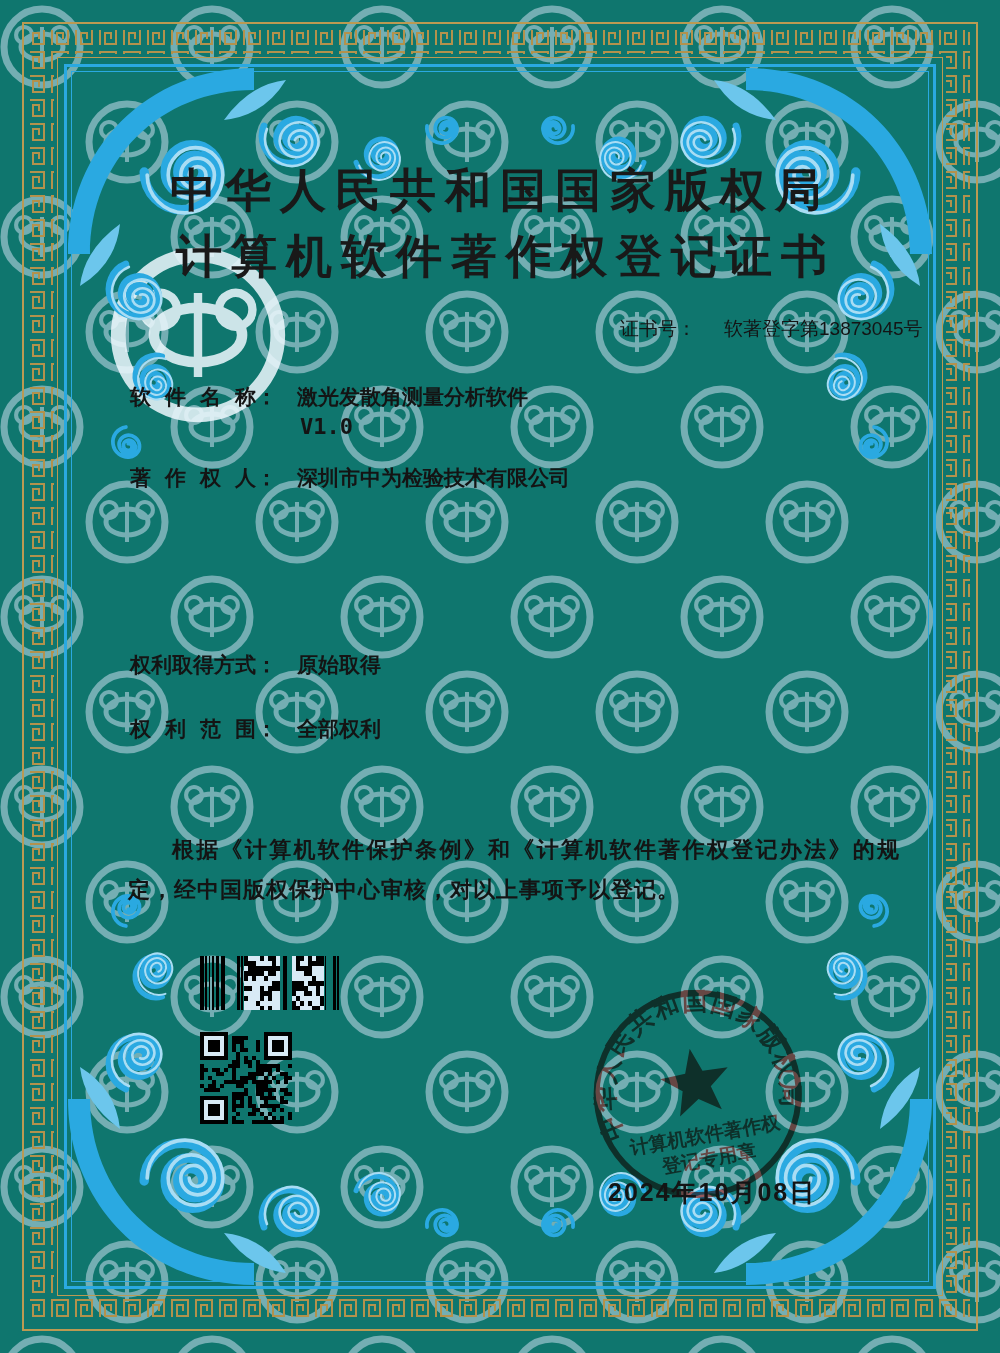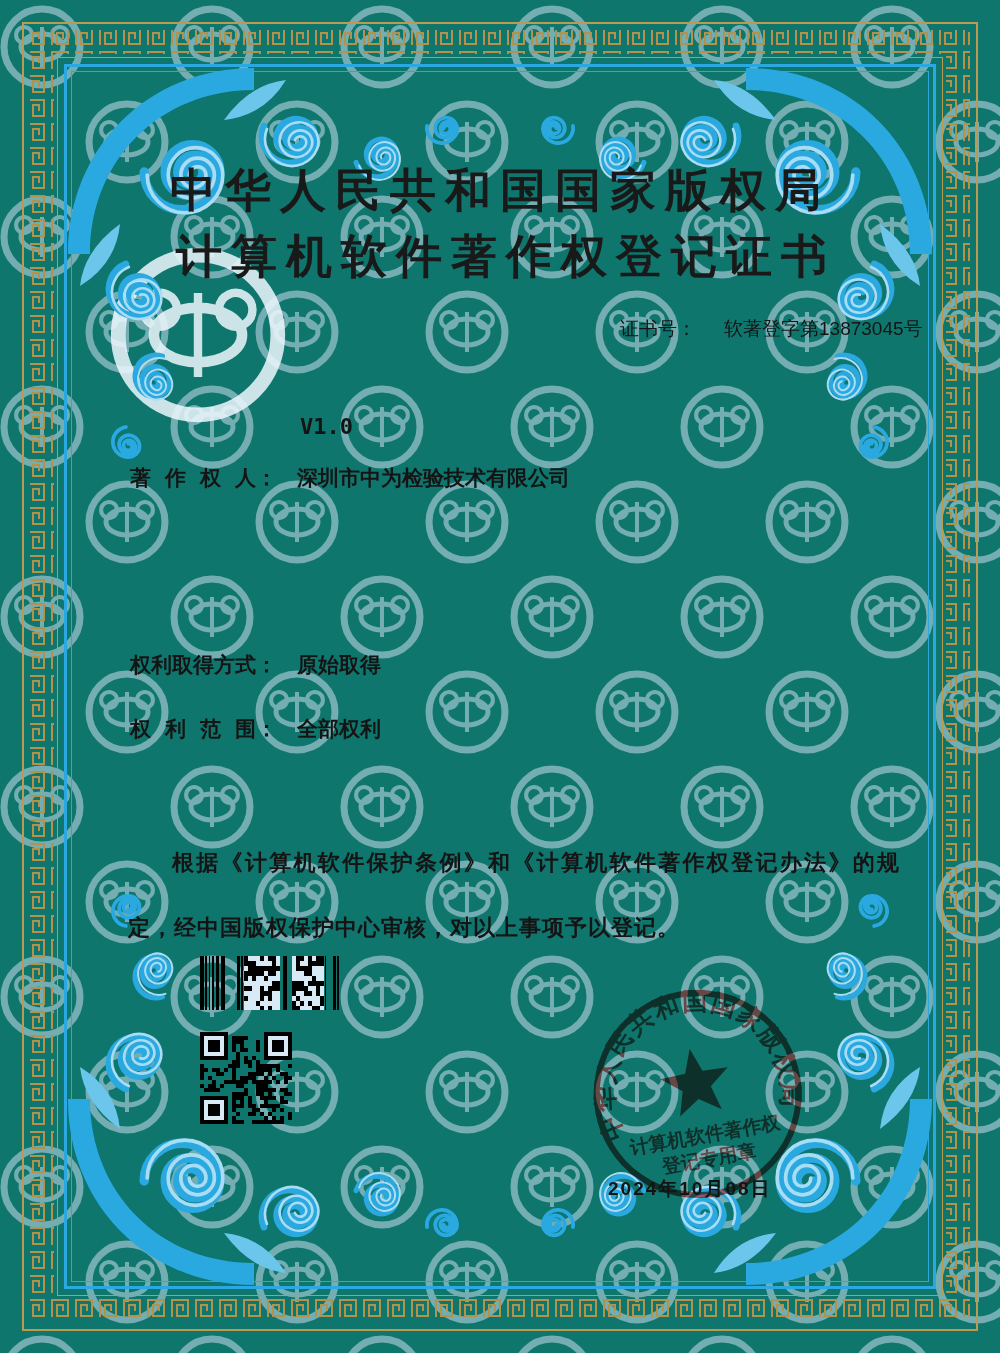--- a/index.html
+++ b/index.html
@@ -31,25 +31,25 @@
   .row .val{margin-left:20px;}
   .row.r-name{top:383px;}
   .row.r-author{top:464px;}
   .row.r-acquire{top:651px;}
   .row.r-scope{top:715px;}
   .row.r-reg{top:769px;}
   .mono{font-family:"DejaVu Sans Mono","Liberation Mono",monospace;letter-spacing:1px;}
   .version{position:absolute;left:300px;top:414px;font-size:22px;font-weight:bold;
            font-family:"DejaVu Sans Mono","Liberation Mono",monospace;}
   .para{position:absolute;left:128px;width:772px;top:830px;font-size:22px;font-weight:bold;
-        line-height:65px;text-indent:2em;text-align:justify;letter-spacing:1px;}
+        line-height:40px;text-indent:2em;text-align:justify;letter-spacing:1px;}
   .barcode{position:absolute;left:200px;top:956px;}
   .qrcode{position:absolute;left:200px;top:1032px;}
   .seal{position:absolute;left:578px;top:976px;mix-blend-mode:multiply;opacity:.92;}
-  .date{position:absolute;left:608px;top:1176px;font-size:19px;font-weight:bold;letter-spacing:2px;}
+  .date{position:absolute;left:608px;top:1176px;font-size:25px;font-weight:bold;letter-spacing:2px;}
 </style>
 </head>
 <body>
 
 <div class="page">
 
   <svg class="abs" width="0" height="0">
     <defs>
       <path id="spiral" d="M-36,0 A36,36 0 0 0 36,0 A26,26 0 0 0 -16,0 A22,22 0 0 0 28,0 A16,16 0 0 0 -4,0 A12,12 0 0 0 20,0 A8,8 0 0 0 4,0"></path>
       <g id="emblem">
@@ -116,20 +116,23 @@
       <use href="#corner"></use>
     </svg>
 
   <div class="title l1">中华人民共和国国家版权局</div>
   <div class="title l2">计算机软件著作权登记证书</div>
 
   <div class="certno">
     <span>证书号：</span><span class="v">软著登字第13873045号</span>
   </div>
 
+  <div class="row r-name">
+    <span class="lbl">软件名称</span><span>：</span><span class="val">激光发散角测量分析软件</span>
+  </div>
   <div class="version">V1.0</div>
 
   <div class="row r-author">
     <span class="lbl">著作权人</span><span>：</span><span class="val">深圳市中为检验技术有限公司</span>
   </div>
 
   <div class="row r-acquire">
     <span class="lbl">权利取得方式</span><span>：</span><span class="val">原始取得</span>
   </div>
 

